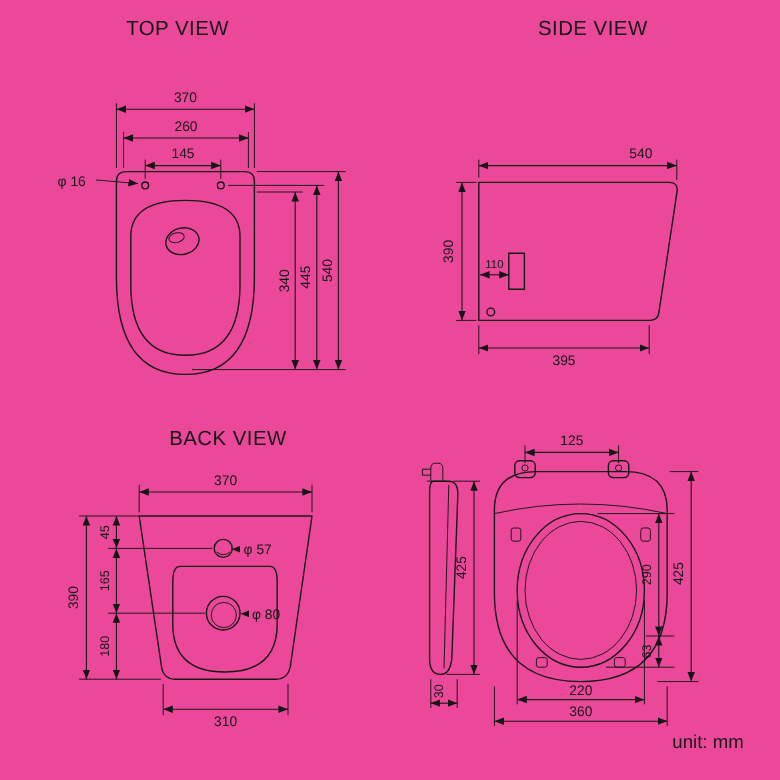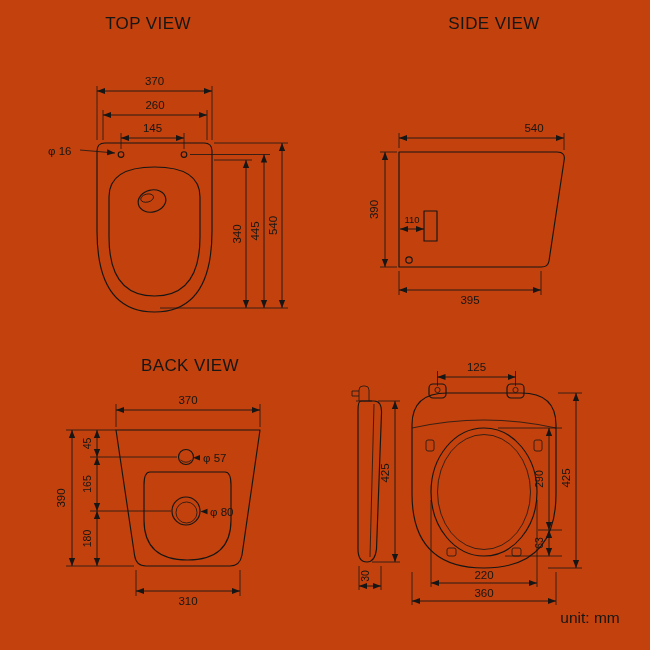--- a/index.html
+++ b/index.html
@@ -1,16 +1,16 @@
 <!DOCTYPE html>
 <html><head>
 <meta charset="utf-8">
 <style>
   html,body{margin:0;padding:0;background:#ffffff;}
-  .sheet{position:relative;width:650px;height:650px;background:#c2410c;overflow:hidden;}
+  .sheet{position:relative;width:650px;height:650px;background:#ec4899;overflow:hidden;}
   svg{display:block;}
   svg text{font-family:"Liberation Sans","DejaVu Sans",sans-serif;fill:#161616;}
   .title{font-size:17px;letter-spacing:.4px;}
   .dim{font-size:11.5px;}
   .dim-m{font-size:10.5px;}
   .dim-s{font-size:9.5px;}
   .unit{font-size:15.5px;}
   .mid{text-anchor:middle;}
   .ol{fill:none;stroke:#161616;stroke-width:1.15;stroke-linejoin:round;stroke-linecap:round;}
   .th{fill:none;stroke:#161616;stroke-width:.8;}

